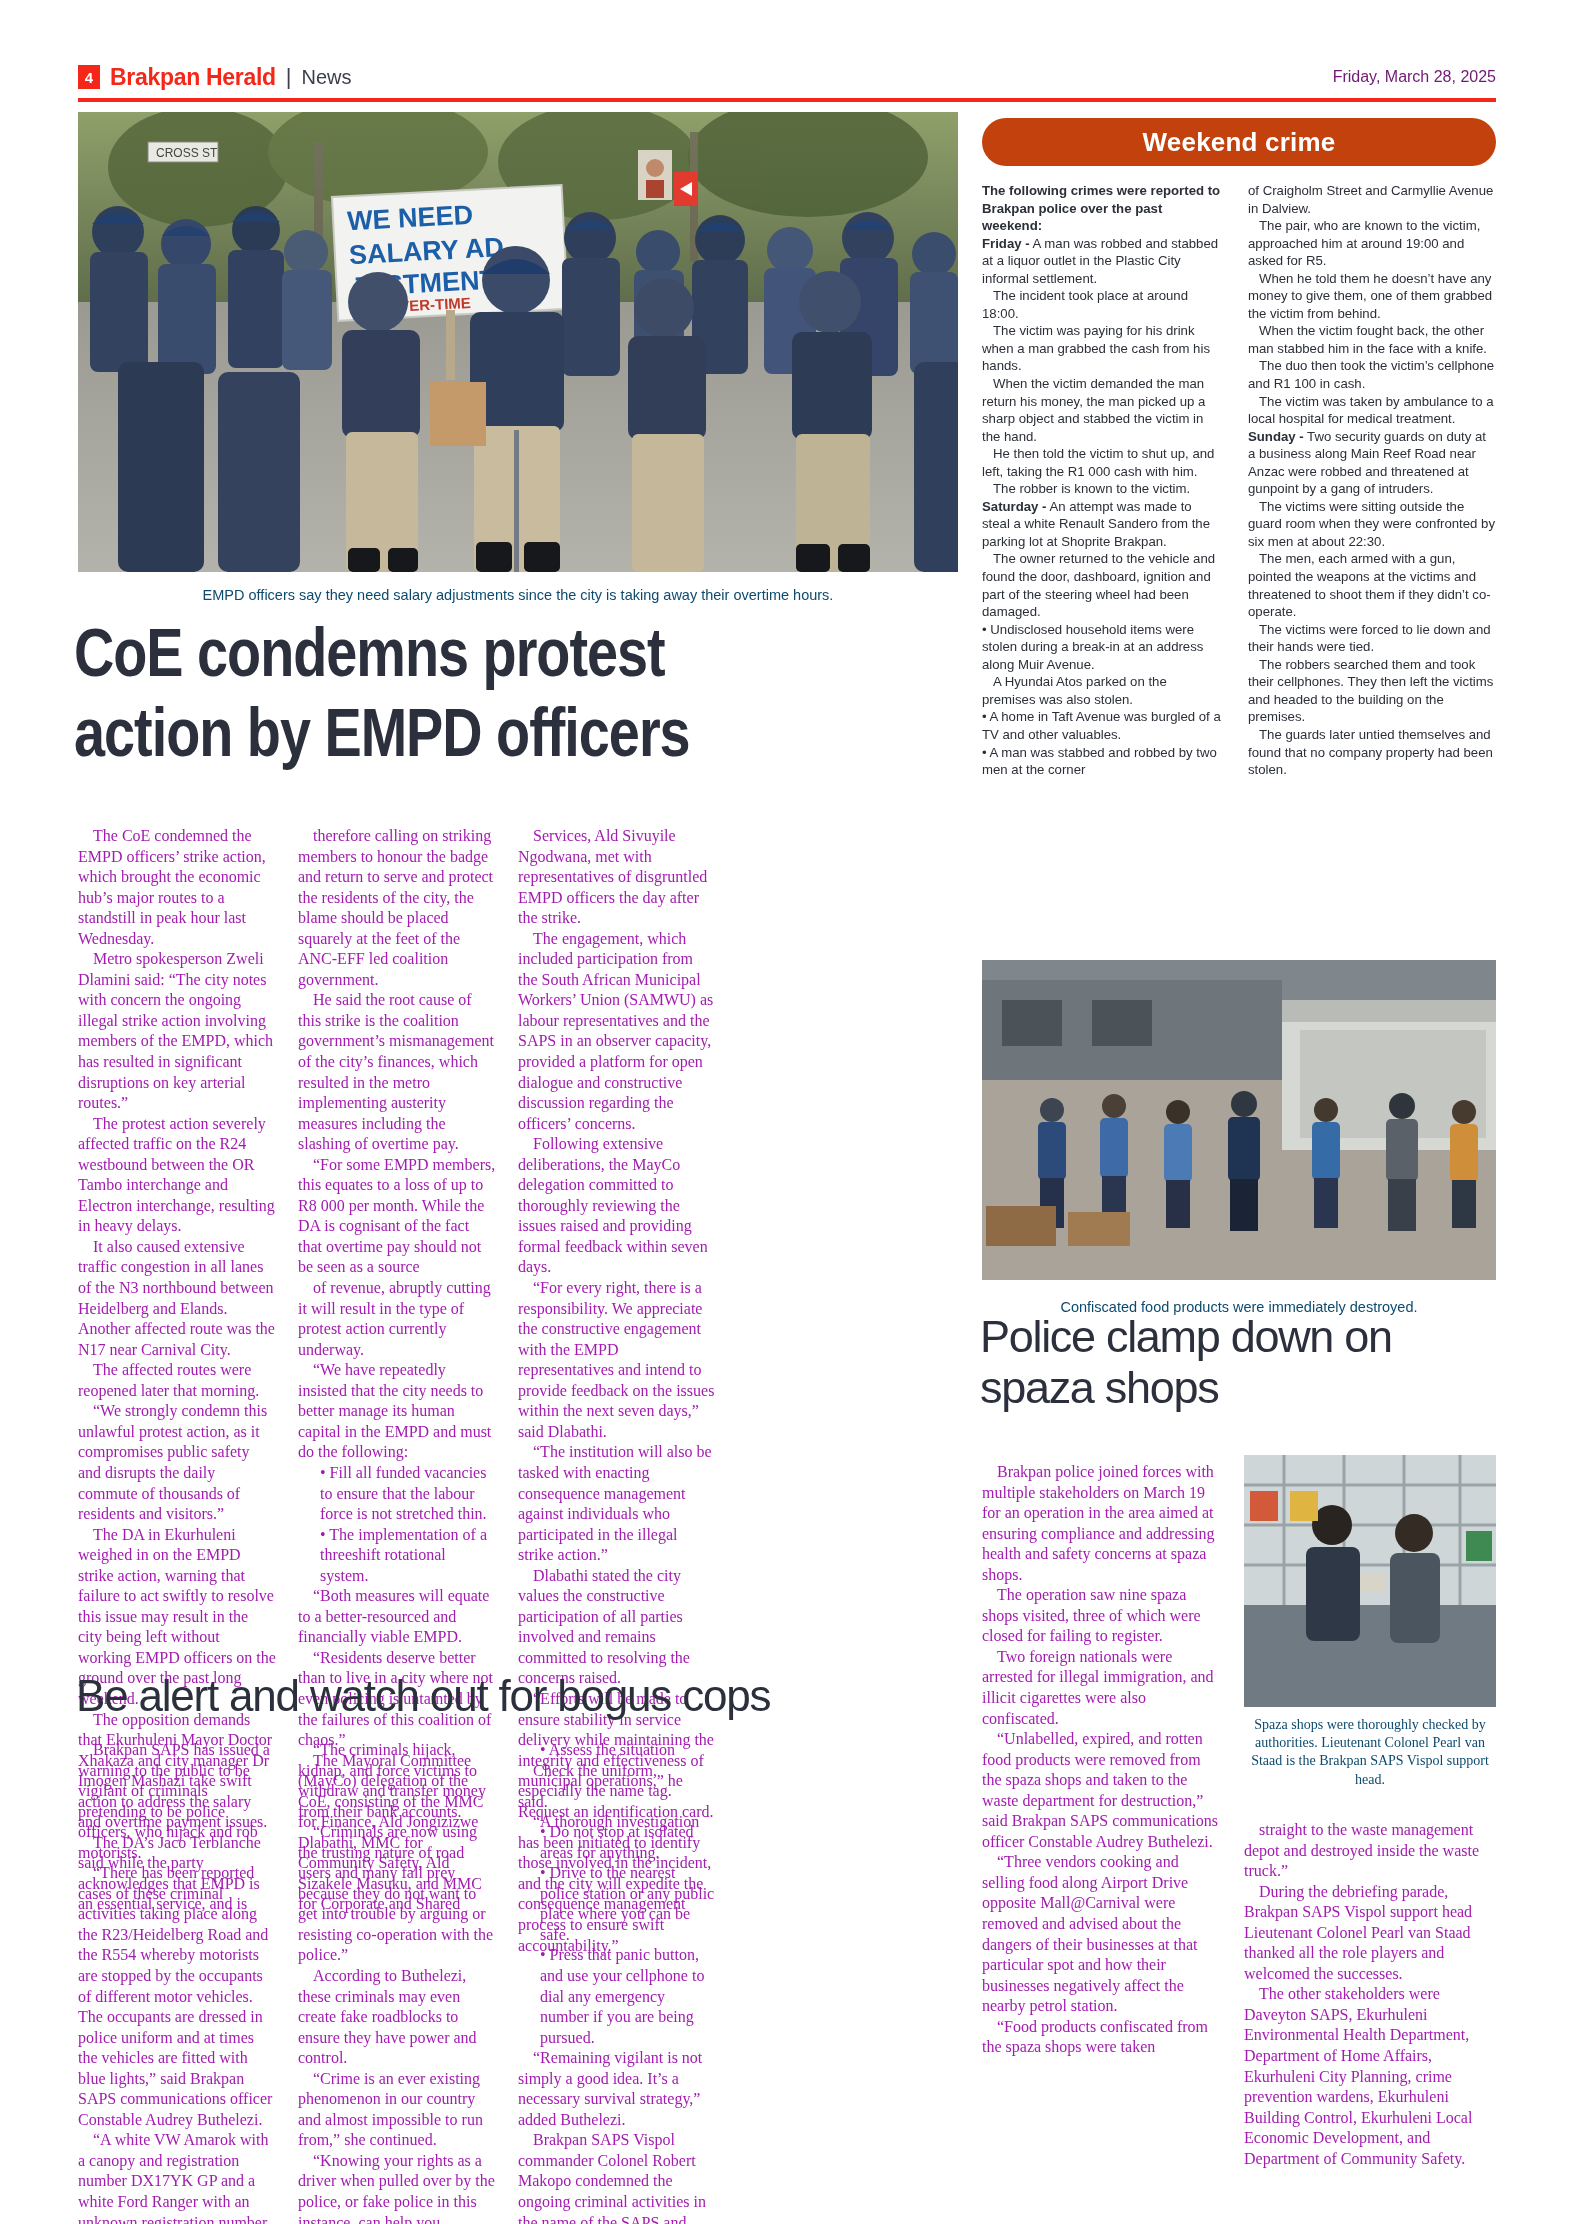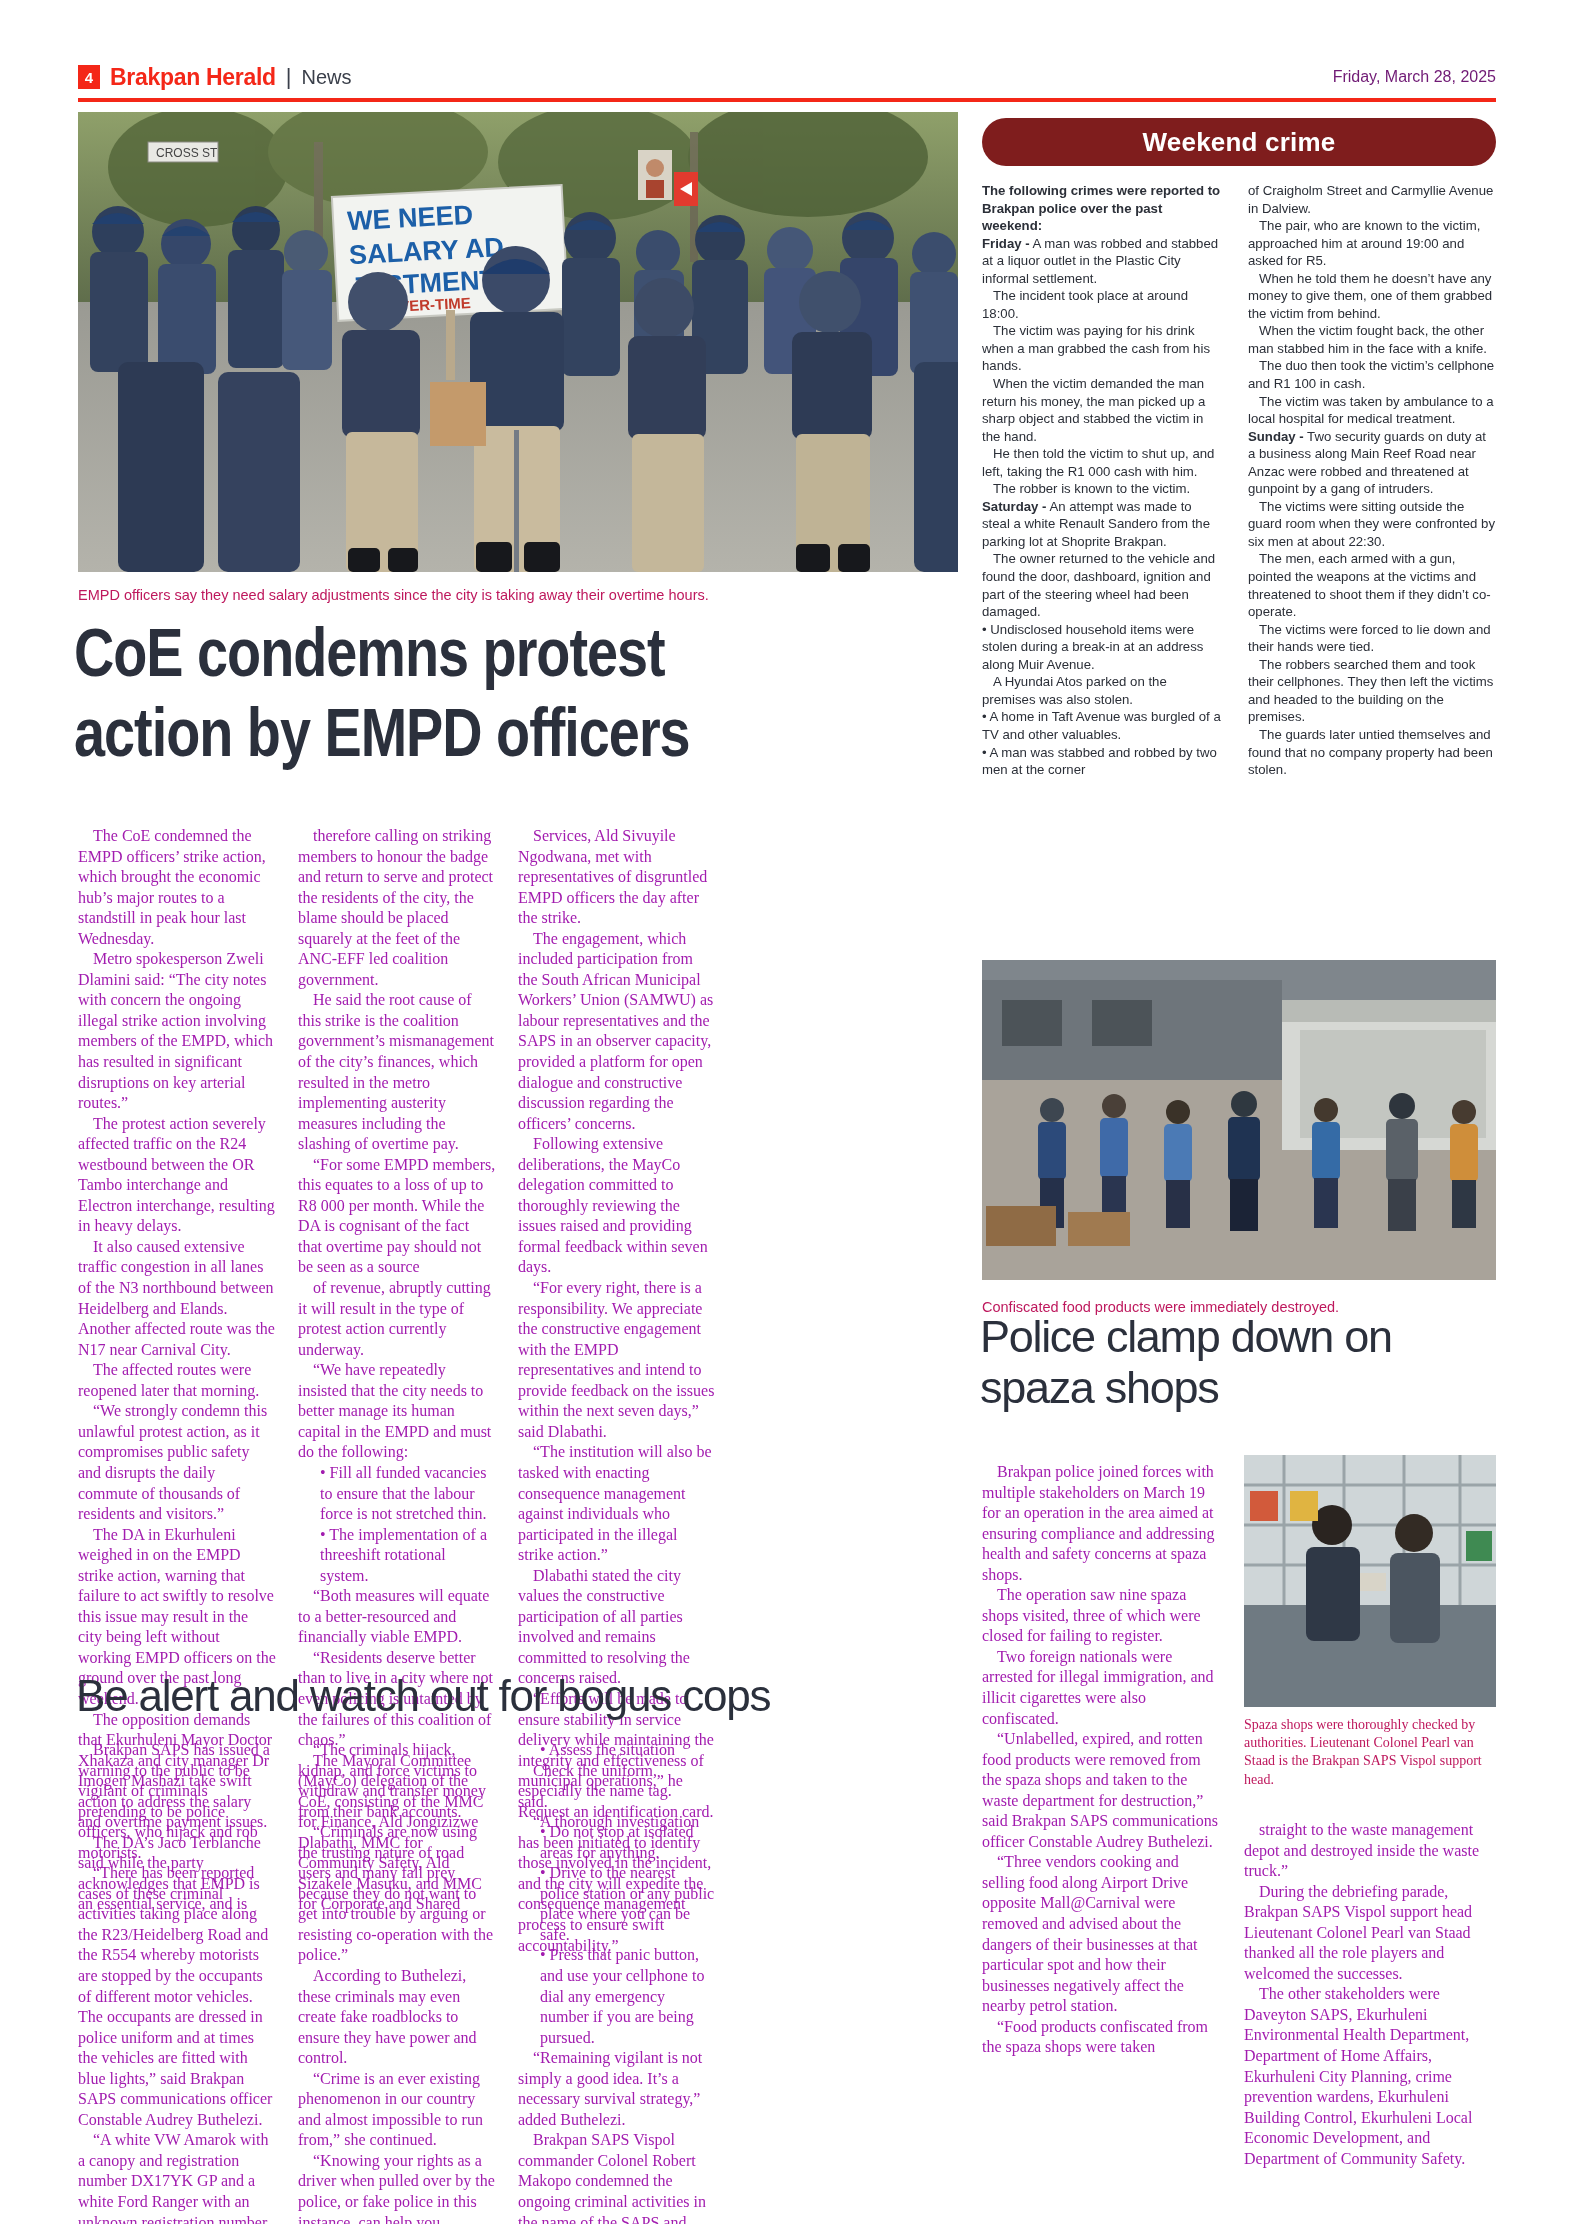--- a/index.html
+++ b/index.html
@@ -88,22 +88,23 @@
     position: absolute;
     left: 78px; top: 112px;
     width: 880px; height: 460px;
     overflow: hidden;
     background: #3b82f6;
   }
   .photo-caption {
     position: absolute;
     font-family: "Liberation Sans", sans-serif;
     font-size: 14.5px;
-    color: #be185d;
+    color: #0c4a6e;
     line-height: 1.25;
+    text-align: center;
   }
   .cap-main { left: 78px; top: 586px; width: 880px; }
 
   
   .headline-main {
     position: absolute;
     left: 74px; top: 612px;
     width: 900px;
     font-family: "Liberation Sans Narrow", "Liberation Sans", sans-serif;
     font-size: 68px;
@@ -130,21 +131,21 @@
   
   .s1c1 { left: 78px;  top: 826px; width: 198px; }
   .s1c2 { left: 298px; top: 826px; width: 198px; }
   .s1c3 { left: 518px; top: 826px; width: 198px; }
 
   
   .wc-banner {
     position: absolute;
     left: 982px; top: 118px;
     width: 514px; height: 48px;
-    background: #7f1d1d;
+    background: #c2410c;
     border-radius: 24px;
     display: flex;
     align-items: center;
     justify-content: center;
   }
   .wc-banner-text {
     font-family: "Liberation Sans", sans-serif;
     font-size: 26px;
     font-weight: bold;
     color: #ffffff;

